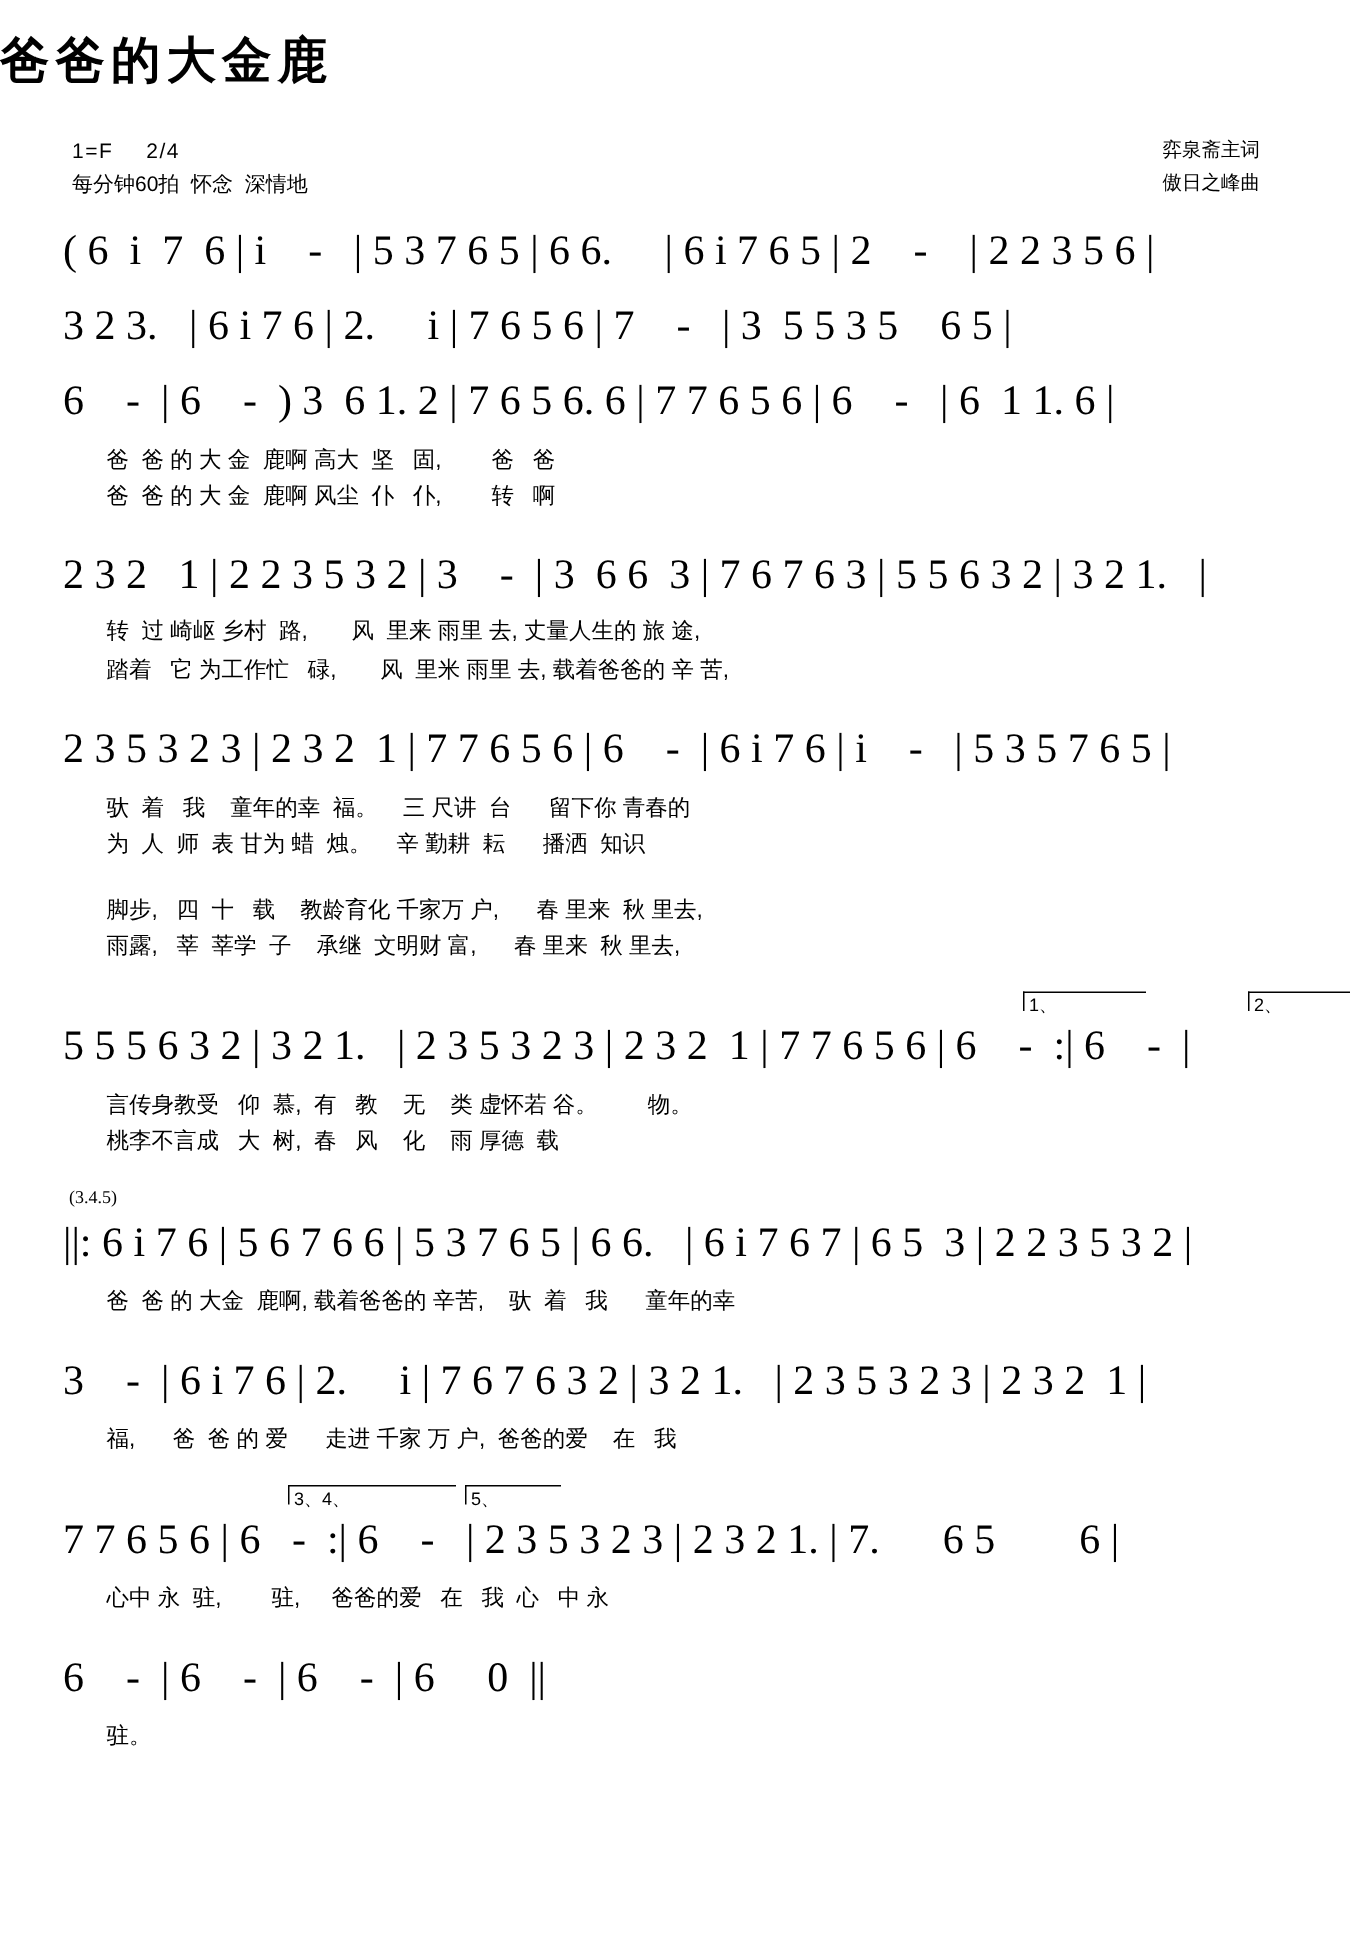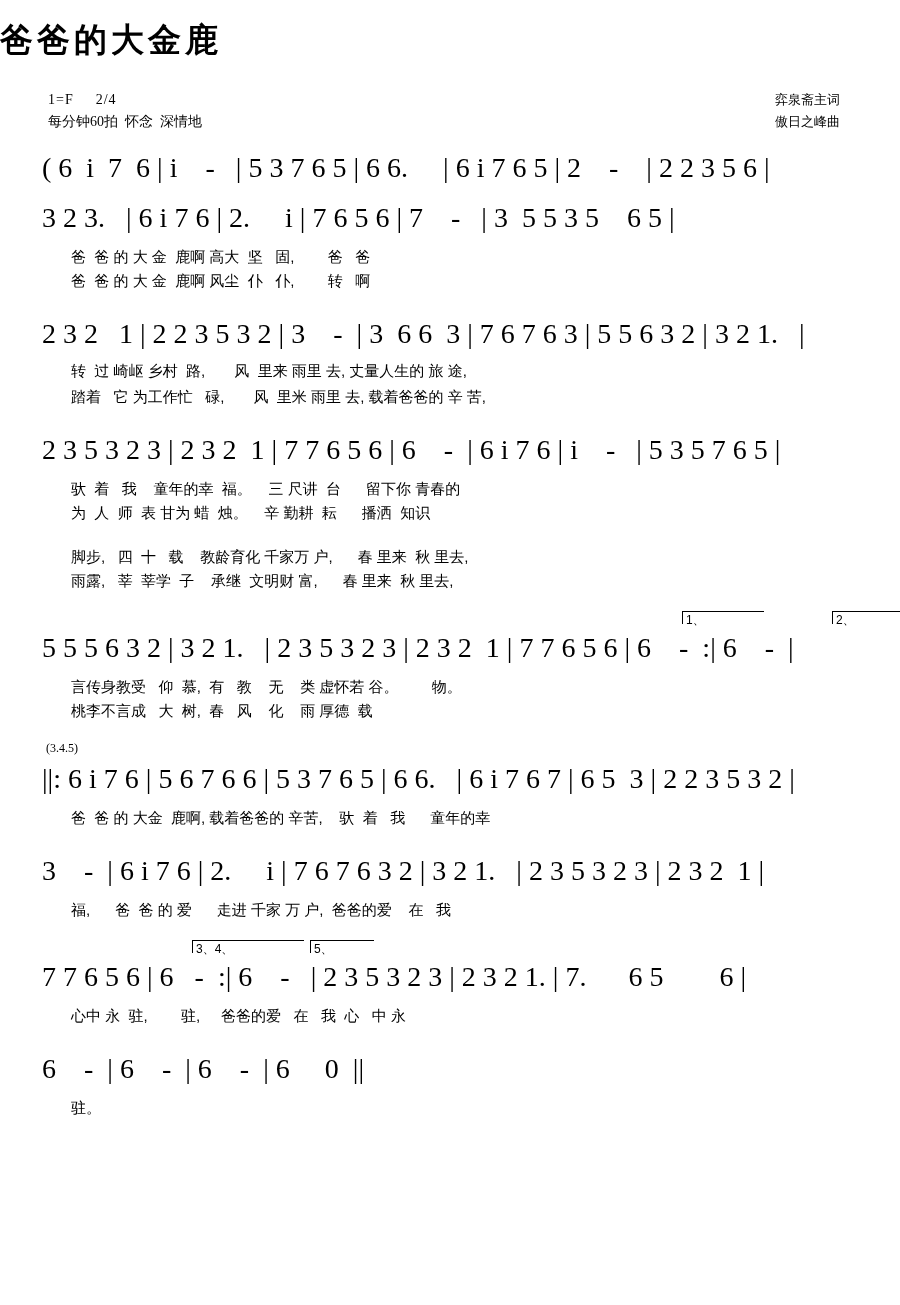--- a/index.html
+++ b/index.html
@@ -31,21 +31,21 @@
     position: relative;
     height: 56px;
     margin-top: 26px;
   }
   .meta-left {
     position: absolute;
     left: 48px;
     top: 0;
     font-size: 14px;
     line-height: 22px;
-    font-family: Liberation Serif, serif;
+    font-family: Liberation Sans, sans-serif;
   }
   .meta-left .key {
     letter-spacing: 1px;
   }
   .meta-left .key .gap { display:inline-block; width: 22px; }
   .meta-right {
     position: absolute;
     right: 60px;
     top: 0;
     font-size: 13px;
@@ -134,20 +134,21 @@
 
     <div class="line">
       <div class="notes">( 6  i  7  6 | i    -   | 5 3 7 6 5 | 6 6.     | 6 i 7 6 5 | 2    -    | 2 2 3 5 6 |</div>
     </div>
 
     <div class="line">
       <div class="notes">3 2 3.   | 6 i 7 6 | 2.     i | 7 6 5 6 | 7    -   | 3  5 5 3 5    6 5 |</div>
     </div>
 
     <div class="line">
+      <div class="notes">6    -  | 6    -  ) 3  6 1. 2 | 7 6 5 6. 6 | 7 7 6 5 6 | 6    -   | 6  1 1. 6 |</div>
       <div class="lyrics l1">爸  爸 的 大 金  鹿啊 高大  坚   固,        爸   爸</div>
       <div class="lyrics">爸  爸 的 大 金  鹿啊 风尘  仆   仆,        转   啊</div>
     </div>
 
     <div class="spacer-md"></div>
 
     <div class="line">
       <div class="notes">2 3 2   1 | 2 2 3 5 3 2 | 3    -  | 3  6 6  3 | 7 6 7 6 3 | 5 5 6 3 2 | 3 2 1.   |</div>
       <div class="lyrics">转  过 崎岖 乡村  路,       风  里来 雨里 去, 丈量人生的 旅 途,</div>
       <div class="lyrics l1">踏着   它 为工作忙   碌,       风  里米 雨里 去, 载着爸爸的 辛 苦,</div>

